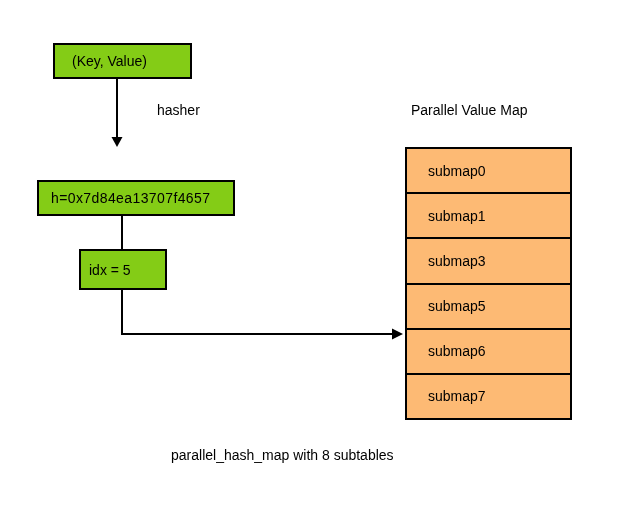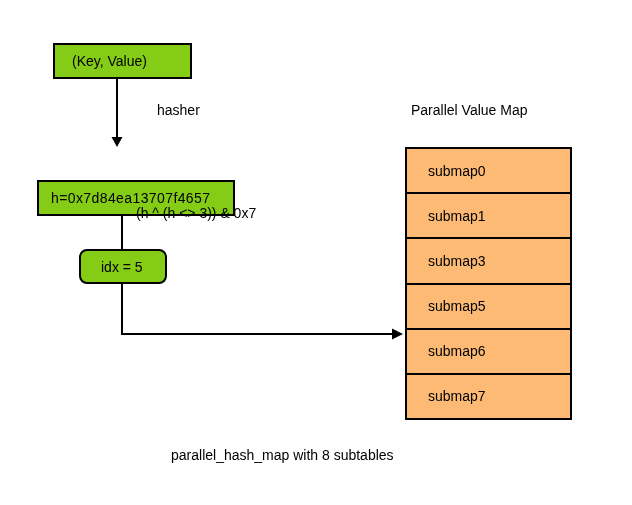--- a/index.html
+++ b/index.html
@@ -29,21 +29,21 @@
     position: absolute;
     box-sizing: border-box;
     border: 2px solid #000000;
     background: #84cc16;
     display: flex;
     align-items: center;
     white-space: nowrap;
   }
   .node-keyvalue { left: 53px;  top: 43px;  width: 139px; height: 36px; padding-left: 17px; }
   .node-hash     { left: 37px;  top: 146px; width: 198px; height: 36px; padding-left: 12px; letter-spacing: 0.4px; margin-top: 34px; }
-  .node-idx      { left: 79px;  top: 249px; width: 88px;  height: 35px; padding-left: 20px; border-radius: 8px; }
+  .node-idx      { left: 79px;  top: 249px; width: 88px;  height: 41px; padding-left: 8px; }
   .edge-label {
     position: absolute;
     white-space: nowrap;
   }
   .label-hasher  { left: 137px; top: 102px; margin-left: 20px; }
   .label-formula { left: 136px; top: 205px; }
   .map-title {
     position: absolute;
     left: 411px;
     top: 102px;
@@ -100,21 +100,20 @@
       <polygon points="392,328.5 392,339.5 403,334" fill="#000000"></polygon>
     </g>
   </svg>
 
   <div class="node node-keyvalue">(Key, Value)</div>
 
   <div class="edge-label label-hasher">hasher</div>
 
   <div class="node node-hash">h=0x7d84ea13707f4657</div>
 
-  <div class="edge-label label-formula">(h ^ (h &lt;&gt; 3)) &amp; 0x7</div>
 
   <div class="node node-idx">idx = 5</div>
 
   <div class="map-title">
     <div>Parallel Value Map</div>
   </div>
 
   <div class="stack">
     <div class="stack-row">submap0</div>
     <div class="stack-row">submap1</div>

